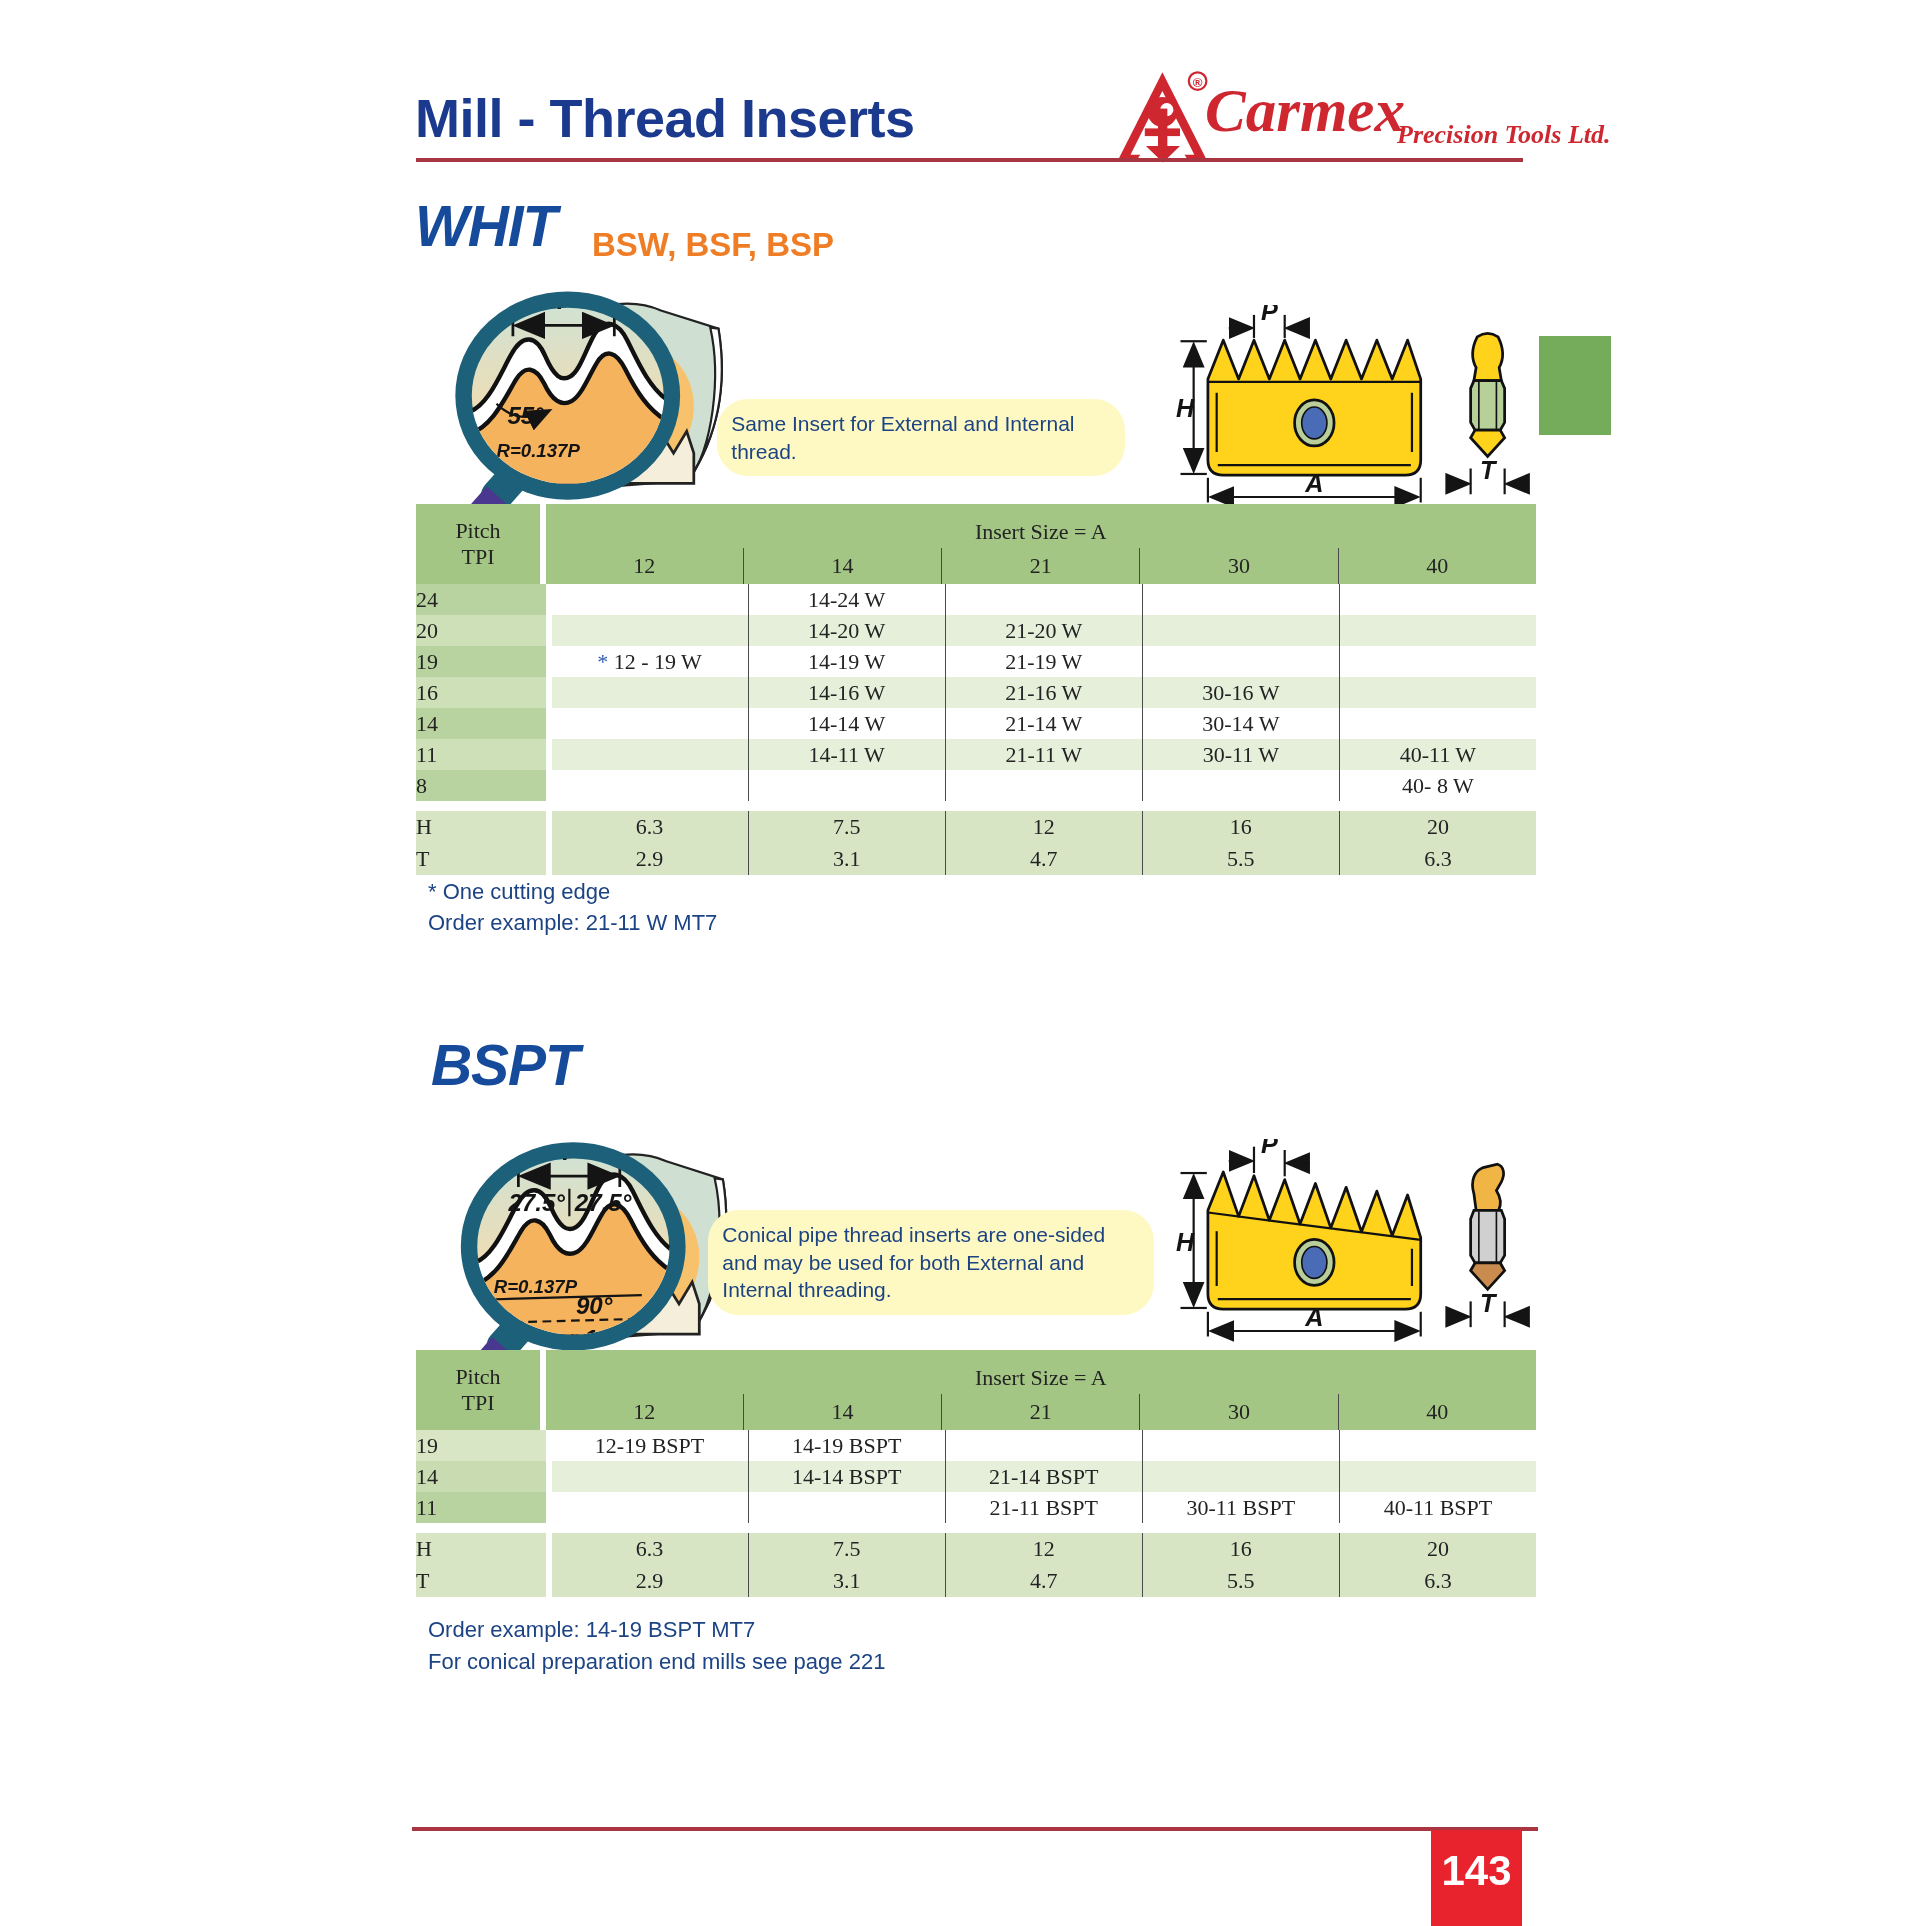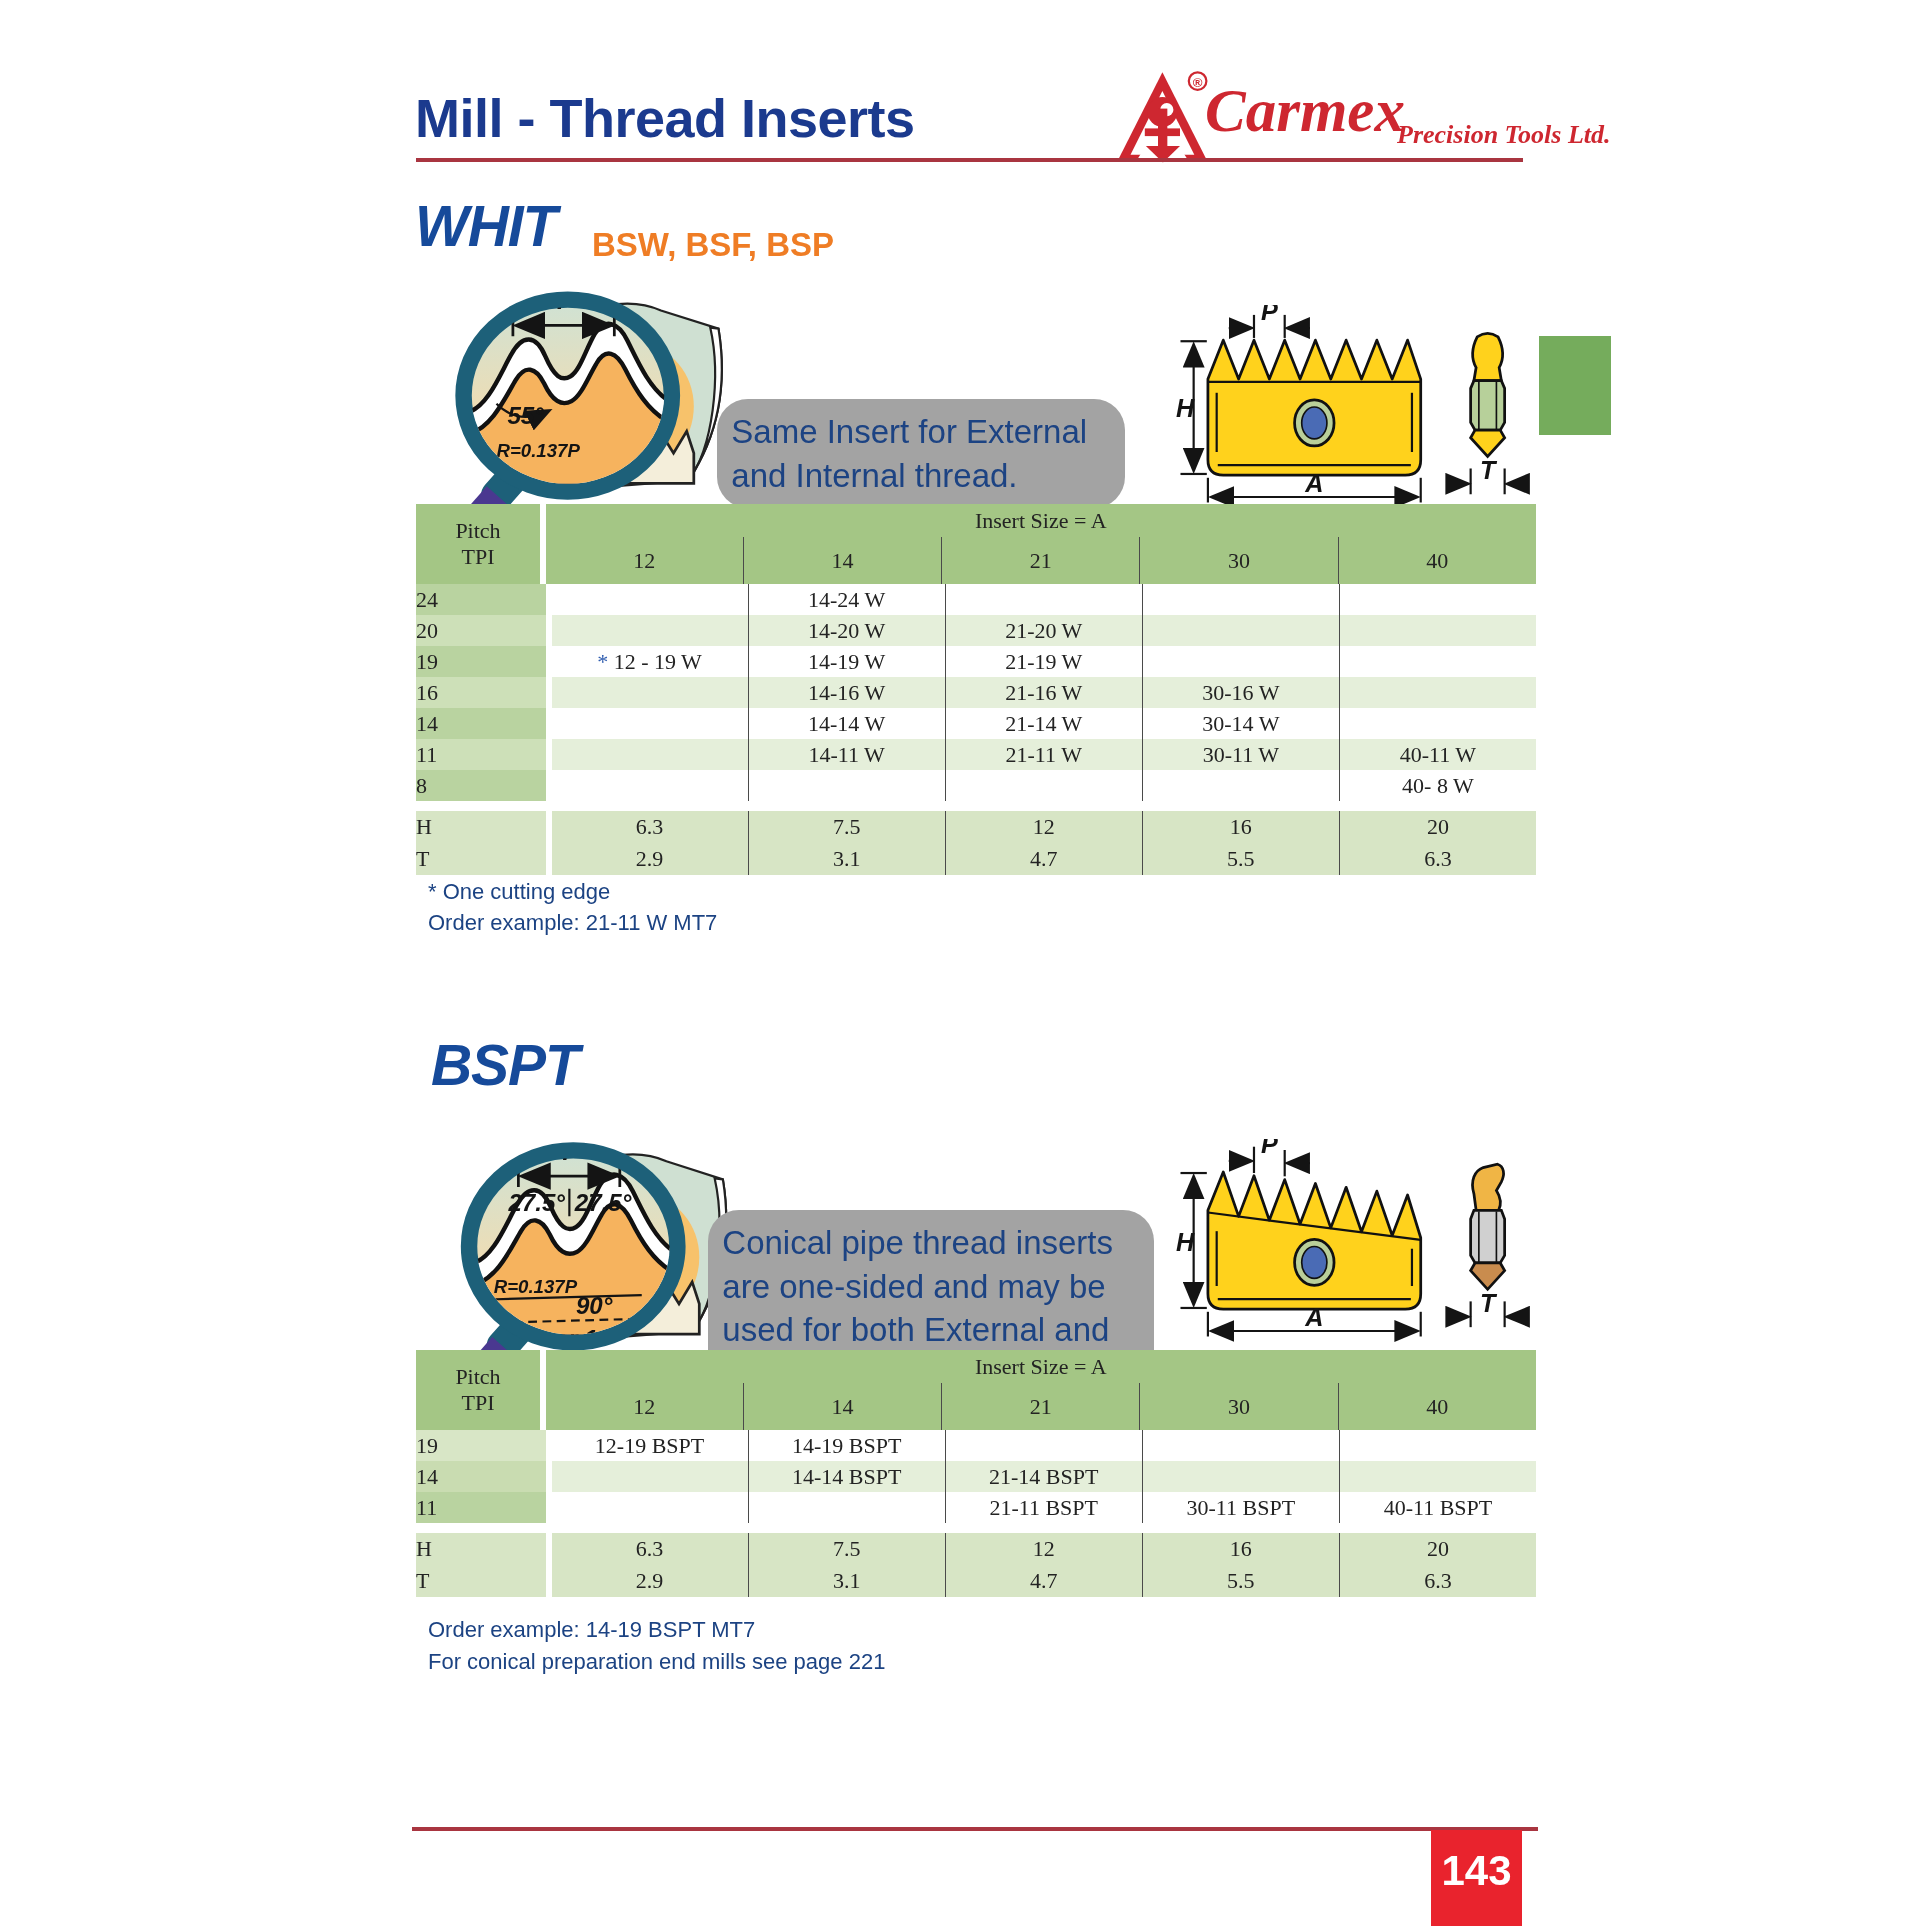--- a/index.html
+++ b/index.html
@@ -14,34 +14,34 @@
                 font-family:"Liberation Serif",serif;color:#ce2730;}
   .header-rule{left:416px;top:158px;width:1107px;height:3.8px;background:#a93540;}
 
   
   .sec-title{font-size:57px;font-weight:bold;font-style:italic;color:#164a9a;letter-spacing:-1.1px;}
   .whit-title{left:415px;top:193px;}
   .bspt-title{left:415px;top:1032px;margin-left:16px;}
   .sec-subtitle{left:592px;top:226px;font-size:33px;font-weight:bold;color:#ef7d25;}
 
   
-  .note-box{background:#a3a3a3;color:#1c4383;font-size:33px;line-height:1.32;padding:11px 14.3px;border-radius:31px;}
+  .note-box{background:#fef9c3;color:#1c4383;font-size:21px;line-height:1.32;padding:11px 14.3px;border-radius:31px;}
   .note-whit{left:717px;top:399px;width:379px;}
   .note-bspt{left:708px;top:1210px;width:417px;}
 
   .green-tab{left:1539px;top:336px;width:72px;height:99px;background:#75ac5c;}
 
   
   .tbl{width:1120px;font-size:22px;color:#232323;font-family:Liberation Serif, serif;}
   .tbl-head{display:flex;height:80px;}
   .pitch-head{width:124px;background:#a4c685;display:flex;flex-direction:column;
               justify-content:center;align-items:center;line-height:1.18;}
   .gapcol{width:5.5px;background:#fff;}
   .head-right{flex:1;background:#a4c685;display:flex;flex-direction:column;}
-  .span-head{height:32px;display:flex;align-items:center;justify-content:center;padding-top:1px;}
+  .span-head{height:32px;display:flex;align-items:center;justify-content:center;padding-top:12px;}
   .size-row{flex:1;display:flex;}
   .size-cell{flex:1;display:flex;align-items:center;justify-content:center;height:100%;}
   .sep{border-left:1.1px solid #4a4a4a;}
   .trow{display:flex;height:31px;line-height:31px;}
   .pcell{width:130px;text-align:left;}
   .dcell{flex:1;text-align:center;white-space:pre;}
   .row-a .dcell{background:#ffffff;}
   .row-b .dcell{background:#e5efda;}
   .wbody .trow:nth-child(odd) .pcell{background:#b9d3a0;}
   .wbody .trow:nth-child(even) .pcell{background:#cde0b8;}

